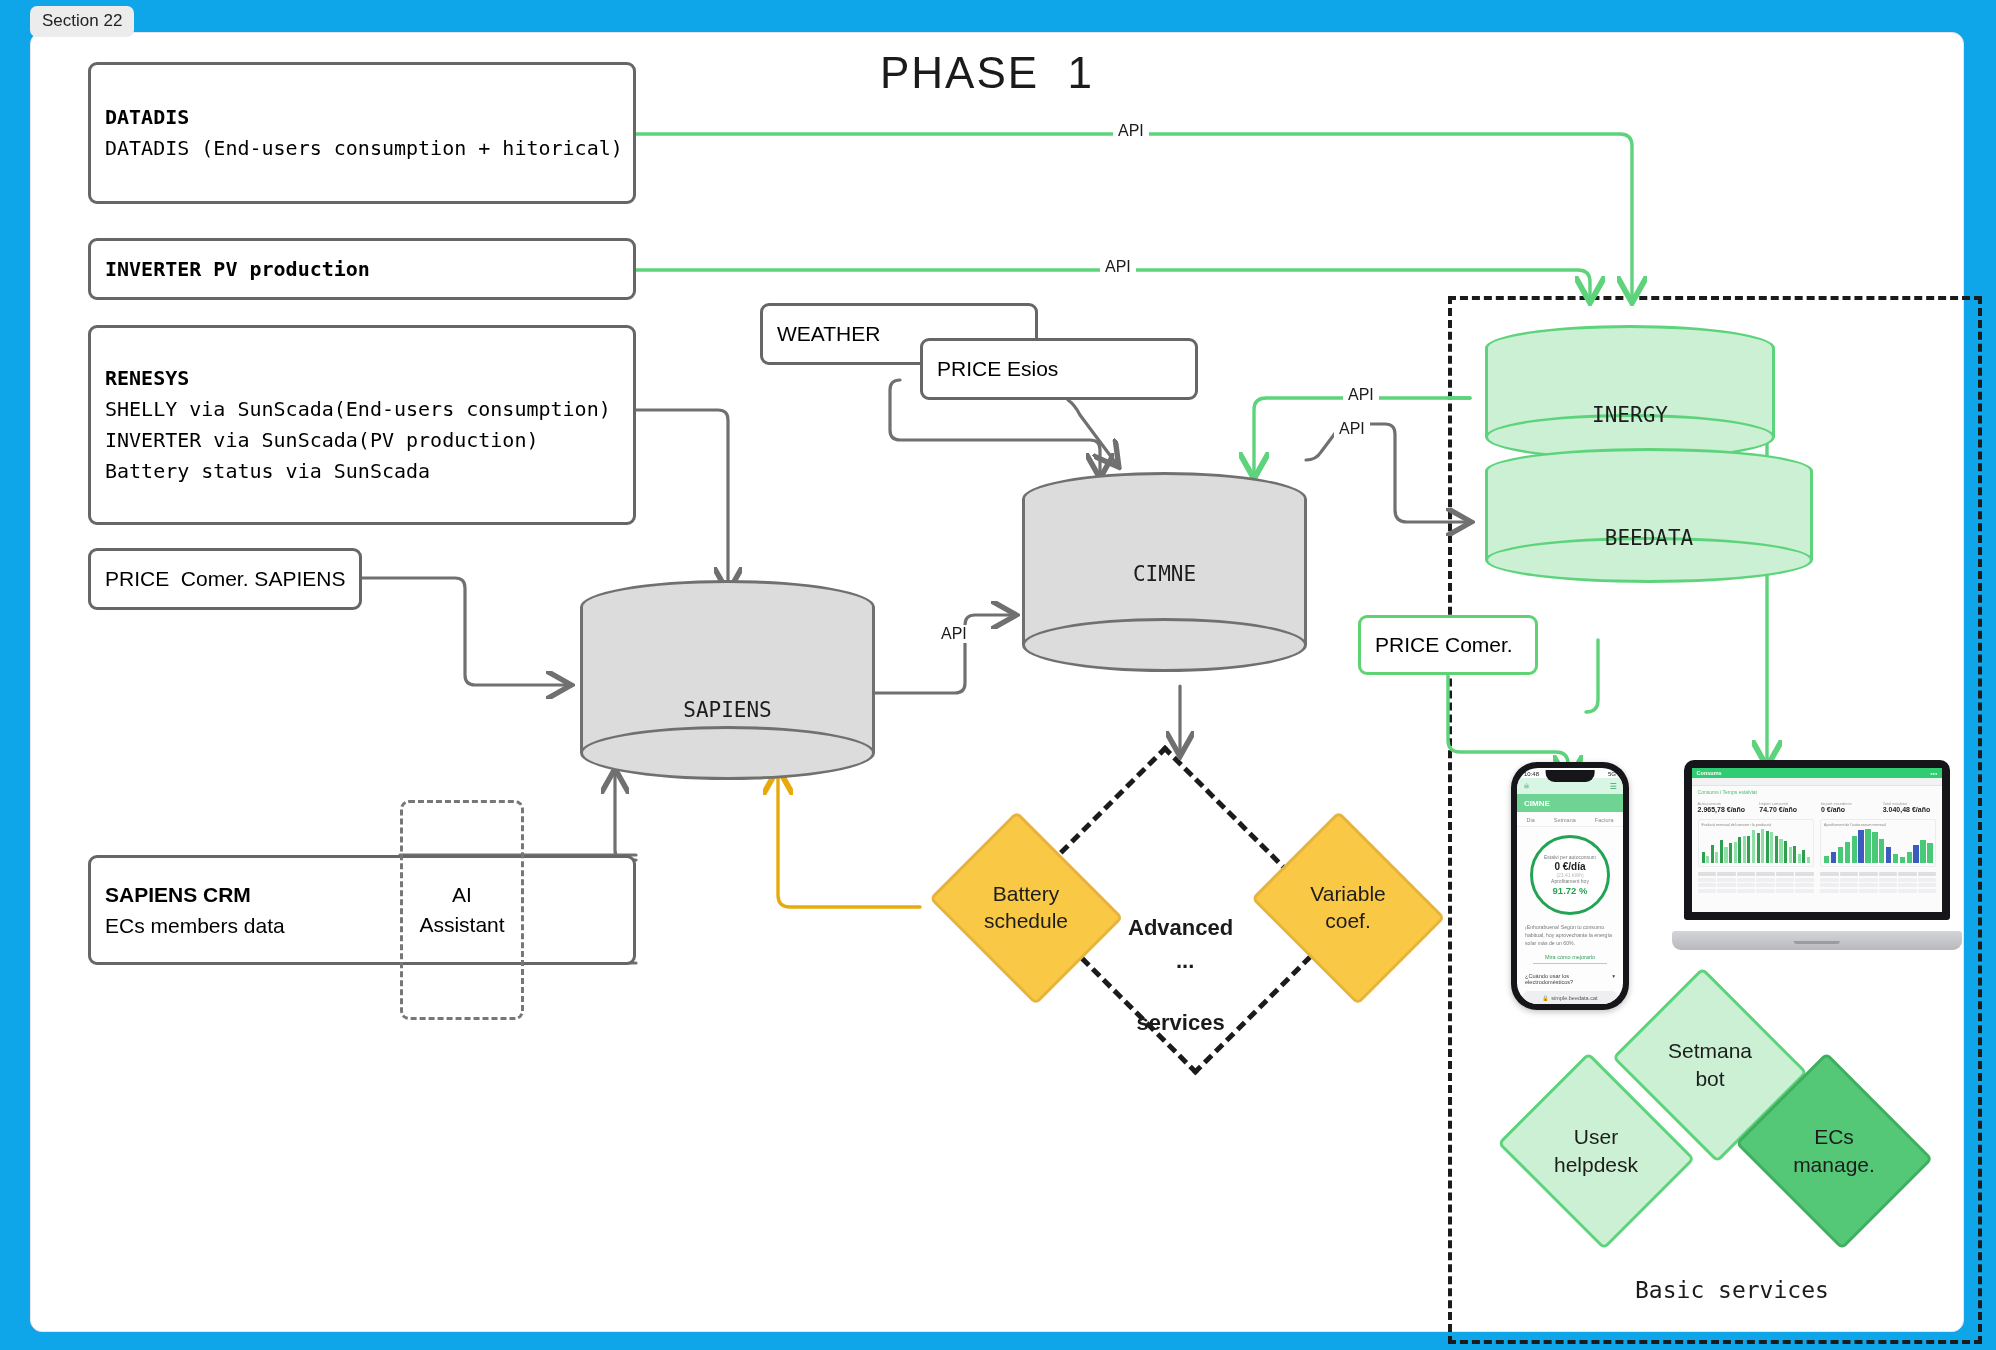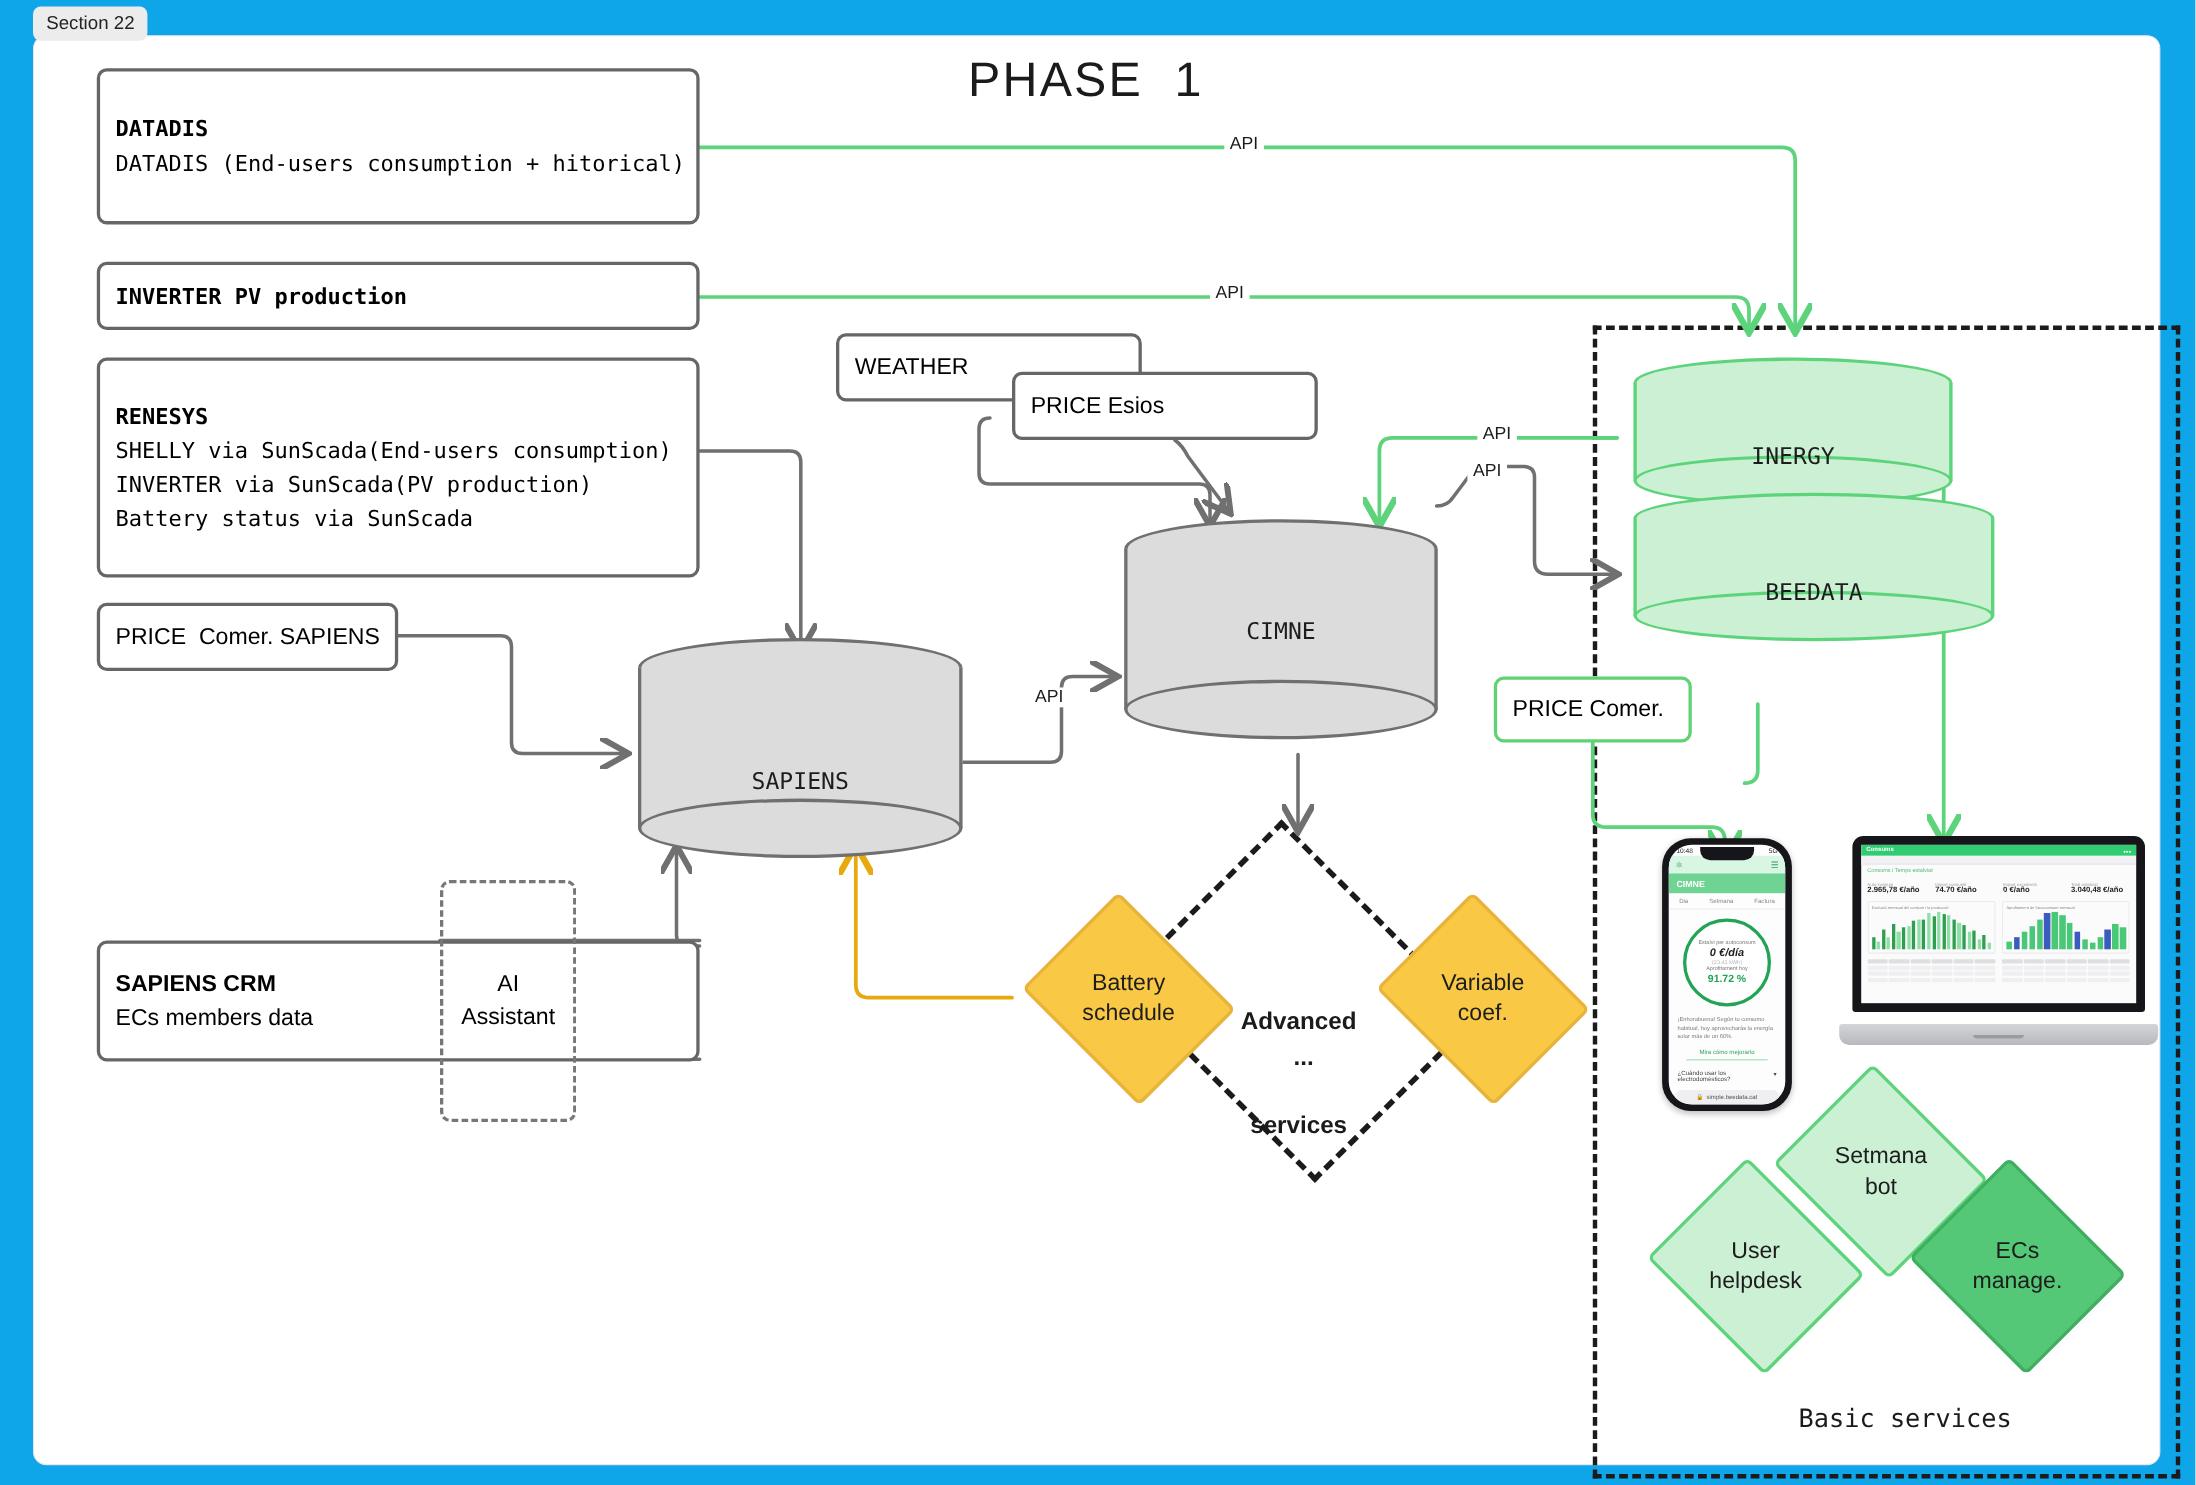--- a/index.html
+++ b/index.html
@@ -233,21 +233,21 @@
   .ph-gauge {
     margin: 8px auto 4px auto;
     width: 74px; height: 74px;
     border-radius: 50%;
     border: 3px solid #23a455;
     display: flex; flex-direction: column;
     align-items: center; justify-content: center;
     background: #fff;
   }
   .ph-gauge .cap { font-size: 5px; color: #7a7a7a; }
-  .ph-gauge .big { font-size: 10px; font-weight: bold; color: #1d1d1d; margin-top:1px;font-style:italic;}
+  .ph-gauge .big { font-size: 10px; font-weight: bold; color: #1d1d1d; margin-top:1px;}
   .ph-gauge .sub { font-size: 5px; color: #b9b9b9; }
   .ph-gauge .big2 { font-size: 9.5px; font-weight: bold; color: #23a455; margin-top:1px;}
   .ph-note { font-size: 5.2px; color: #7a7a7a; padding: 5px 8px; line-height: 1.5; }
   .ph-cta { margin: 2px 16px; border-bottom: 1.5px solid #9fdcb6; text-align:center;
             font-size: 5.5px; color:#35a363; padding-bottom:3px; }
   .ph-q { font-size: 5.6px; color:#444; padding: 7px 8px 4px 8px; display:flex;
           justify-content:space-between;}
   .ph-url { margin: 2px 6px; background:#efeff1; border-radius:5px; height:13px;
             display:flex; align-items:center; justify-content:center;
             font-size:5.5px; color:#555; }

